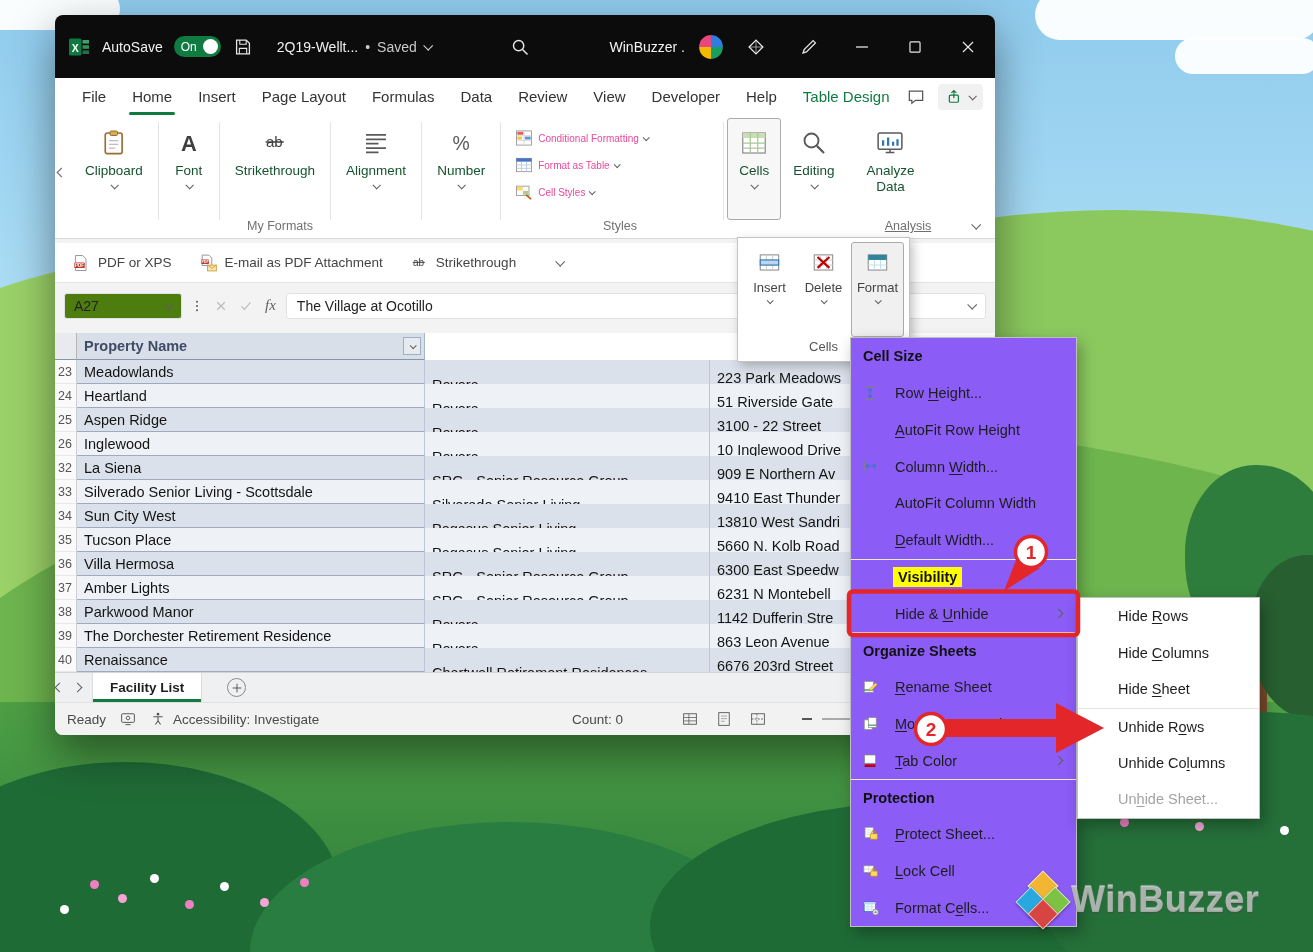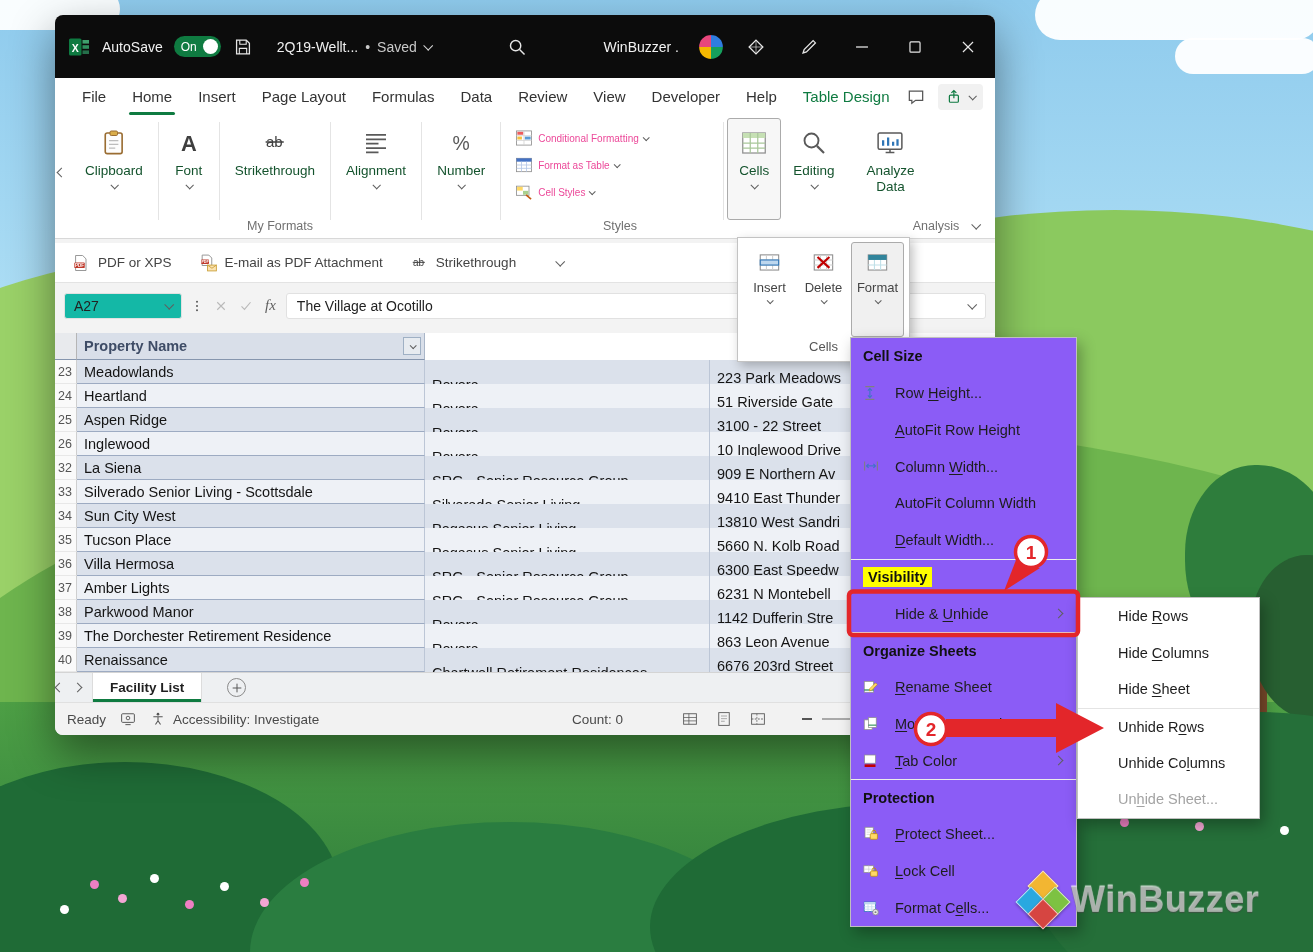--- a/index.html
+++ b/index.html
@@ -49,51 +49,51 @@
 
   
   #window{position:absolute;left:55px;top:15px;width:940px;height:720px;background:#f3f3f3;border-radius:8px;box-shadow:0 18px 45px rgba(0,0,0,.45);z-index:10;}
   .titlebar{position:absolute;left:0;top:0;right:0;height:63px;background:#0c0c0c;border-radius:8px 8px 0 0;display:flex;align-items:center;padding:0 6px 0 12px;gap:11px;color:#f0f0f0;font-size:14px;}
   .toggle{width:47px;height:21px;border-radius:11px;background:#0f7b41;display:flex;align-items:center;padding:0 3px 0 7px;cursor:pointer;}
   .toggle-txt{color:#fff;font-size:12px;}
   .knob{width:15px;height:15px;border-radius:50%;background:#fff;margin-left:auto;}
   .doc-title{display:flex;align-items:center;gap:7px;margin-left:12px;cursor:pointer;}
   .doc-title .dim{color:#c9c9c9;}
   .spacer{flex:1;}
-  .account{font-size:14px;color:#f2f2f2;margin-right:8px;cursor:pointer;}
+  .account{font-size:14px;color:#f2f2f2;margin-right:2px;cursor:pointer;}
   .winbtn{width:42px;height:44px;display:flex;align-items:center;justify-content:center;cursor:pointer;}
 
   .tabsrow{position:absolute;top:63px;left:0;right:0;height:37px;background:#fff;display:flex;align-items:center;padding:0 12px 0 14px;}
   #ribbon-tabs{display:flex;height:100%;}
   .rtab{padding:0 13px;display:flex;align-items:center;font-size:15px;color:#333;position:relative;cursor:pointer;white-space:nowrap;}
   .rtab.active::after{content:"";position:absolute;left:10px;right:10px;bottom:0;height:3px;background:#0f7b41;border-radius:2px;}
   .rtab.contextual{color:#0f7b41;}
   .tabs-right{margin-left:auto;display:flex;align-items:center;gap:12px;}
   .share-pill{display:flex;align-items:center;gap:5px;background:#f1f1f1;border-radius:4px;padding:4px 8px;cursor:pointer;}
 
   .ribbon{position:absolute;top:100px;left:0;right:0;height:124px;background:#fff;border-bottom:1px solid #d8d8d8;}
   #ribbon-main{display:flex;align-items:flex-start;height:100%;padding:3px 30px 0 18px;}
   .bigbtn{display:flex;flex-direction:column;align-items:center;gap:5px;padding:9px 11px 0;height:102px;cursor:pointer;border:1px solid transparent;border-radius:3px;}
   .bigbtn .blabel{font-size:13.5px;color:#14532d;white-space:nowrap;}
   .bigbtn.pressed{border-color:#ababab;background:#f7f7f7;}
   .bigbtn:last-child .blabel{white-space:normal;width:64px;text-align:center;line-height:1.15;}
   .vdiv{width:1px;background:#e4e4e4;height:98px;margin:4px 3px 0;flex:none;}
   .styles-stack{display:flex;flex-direction:column;gap:7px;padding:10px 10px 0;width:216px;}
   .stybtn{display:flex;align-items:center;gap:4px;font-size:10px;color:#ec4899;cursor:pointer;white-space:nowrap;}
   .glabel{position:absolute;bottom:5px;font-size:12.5px;color:#707070;transform:translateX(-50%);white-space:nowrap;}
-  .gl-0{left:225px;}.gl-1{left:565px;}.gl-2{left:881px;}
+  .gl-0{left:225px;}.gl-1{left:565px;}.gl-2{left:853px;text-decoration:underline;}
   .ribbon-scroll{position:absolute;left:3px;top:54px;cursor:pointer;}
   .ribbon-collapse{position:absolute;right:16px;bottom:9px;cursor:pointer;}
 
   .qtools{position:absolute;top:228px;left:0;right:0;height:40px;background:#fff;border-bottom:1px solid #e3e3e3;display:flex;align-items:center;gap:26px;padding:0 16px;}
   .qitem{display:flex;align-items:center;gap:7px;font-size:13.5px;color:#444;cursor:pointer;white-space:nowrap;}
   .qsep{margin-left:14px;}
 
   .fxrow{position:absolute;top:273px;left:0;right:0;height:35px;display:flex;align-items:center;padding:0 9px;gap:7px;}
-  .namebox{width:118px;height:26px;background:#14b8a6;border:1px solid #e1e1e1;border-radius:3px;display:flex;align-items:center;padding:0 9px;font-size:14px;color:#222;cursor:text;}
+  .namebox{width:118px;height:26px;background:#4d7c0f;border:1px solid #e1e1e1;border-radius:3px;display:flex;align-items:center;padding:0 9px;font-size:14px;color:#222;cursor:text;}
   .namebox .chev{margin-left:auto;}
   .fxitalic{font-style:italic;font-family:"Liberation Serif","DejaVu Serif",serif;color:#5f5f5f;font-size:15px;padding:0 3px;cursor:pointer;}
   .formulabox{flex:1;height:26px;background:#fff;border:1px solid #e1e1e1;border-radius:3px;display:flex;align-items:center;padding:0 10px;font-size:14px;color:#222;cursor:text;}
   .formulabox .chev{margin-left:auto;}
 
   .grid{position:absolute;top:318px;left:0;right:0;height:339px;background:#fff;overflow:hidden;font-size:14.5px;}
   #grid-head{display:flex;height:27px;}
   .gcorner{width:22px;background:#e8eaed;border-right:1px solid #b5b5b5;border-bottom:1px solid #8696ae;flex:none;}
   .gh{position:relative;background:#d9dfe9;border-right:1px solid #aab6c8;border-bottom:1px solid #8696ae;display:flex;align-items:center;padding:0 7px;color:#3e4c66;font-weight:bold;cursor:cell;}
   .c0{width:348px;flex:none;}.c1{width:285px;flex:none;}.c2{flex:1;}
@@ -123,21 +123,21 @@
   
   .cells-popup{position:absolute;left:737px;top:237px;width:173px;height:125px;background:#fff;border:1px solid #c3c3c3;box-shadow:3px 4px 10px rgba(0,0,0,.25);z-index:30;display:flex;flex-direction:column;}
   .cp-btns{display:flex;justify-content:space-between;padding:4px 5px 0;flex:1;}
   .cpbtn{width:53px;display:flex;flex-direction:column;align-items:center;padding-top:7px;gap:4px;font-size:13px;color:#444;border:1px solid transparent;border-radius:3px;cursor:pointer;}
   .cpbtn.pressed{background:#f0f0f0;border-color:#ababab;}
   .cp-label{text-align:center;font-size:13px;color:#555;padding:2px 0 7px;}
 
   .menu{position:absolute;left:850px;top:337px;width:227px;background:#8b5cf6;border:1px solid #bfbfbf;box-shadow:4px 6px 14px rgba(0,0,0,.3);z-index:31;}
   .mhead{height:36.75px;display:flex;align-items:center;padding:0 12px;font-weight:bold;font-size:14.5px;color:#111;}
   .mhead.mtop{border-top:1px solid #ececec;}
-  .mhead .hl{background:#ffff00;padding:2px 5px;}
+  .mhead .hl{background:#ffff00;padding:2px 5px;margin-left:30px;}
   .mitem{height:36.75px;display:flex;align-items:center;padding:0 14px 0 44px;font-size:14.5px;color:#1d1d1d;position:relative;cursor:pointer;}
   .mitem .mic{position:absolute;left:11px;}
   .mitem .sub{margin-left:auto;}
   .mitem u{text-underline-offset:2px;}
   .submenu{position:absolute;left:1077px;top:597px;width:183px;background:#fff;border:1px solid #bfbfbf;box-shadow:4px 6px 14px rgba(0,0,0,.3);z-index:32;}
   .smitem{height:36.6px;display:flex;align-items:center;padding:0 12px 0 40px;font-size:14.5px;color:#1d1d1d;cursor:pointer;}
   .smitem.septop{border-top:1px solid #e4e4e4;}
   .smitem.dis{color:#a3a3a3;cursor:default;}
   .smitem u{text-underline-offset:2px;}
 

